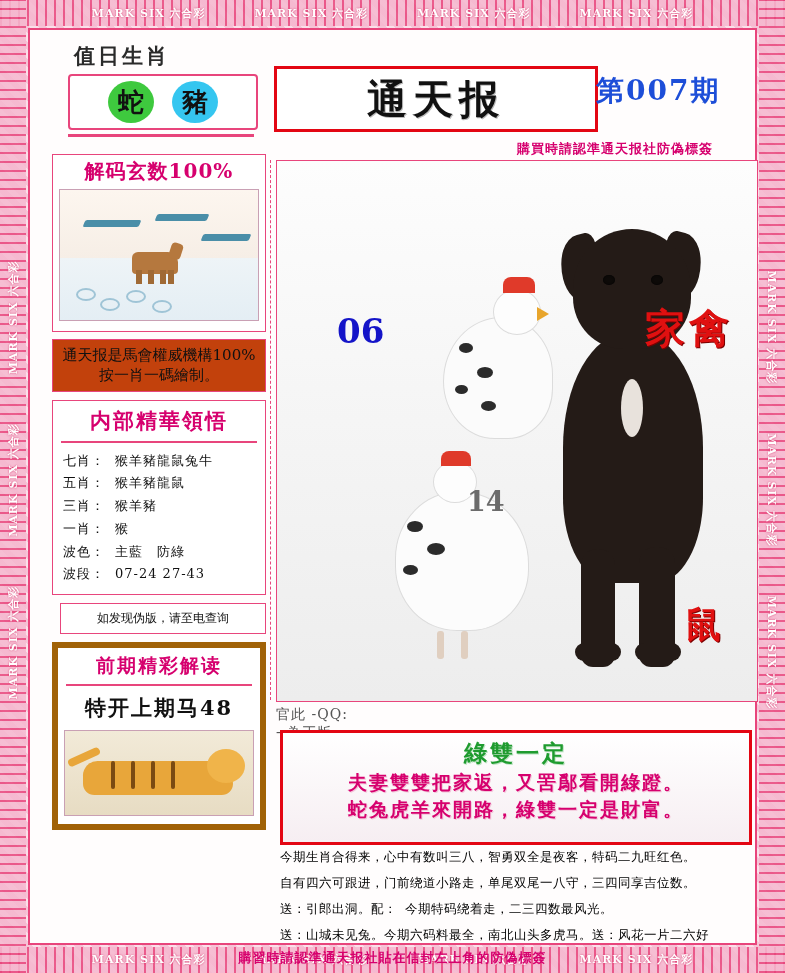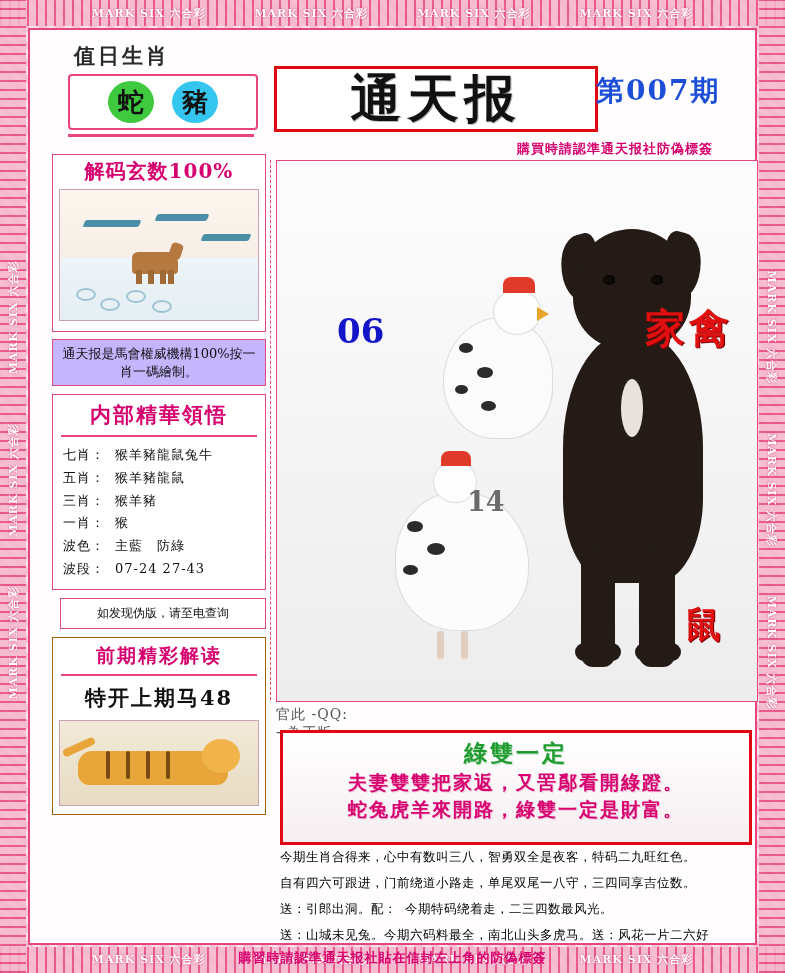--- a/index.html
+++ b/index.html
@@ -108,21 +108,21 @@
 
   .title-box {
     position: absolute; left: 244px; top: 36px;
     width: 318px; height: 60px;
     border: 3px solid #e30613;
     background: #ffffff;
     display: flex; align-items: center; justify-content: center;
   }
   .title-text {
     font-family: Liberation Serif, serif;
-    font-size: 51px; font-weight: bold;
+    font-size: 40px; font-weight: bold;
     color: #111;
     letter-spacing: 6px;
     text-shadow: 1px 1px 0 #bbb;
   }
   .issue-text {
     position: absolute; left: 566px; top: 42px;
     font-family: "DejaVu Serif", "Liberation Serif", serif;
     font-size: 28px; font-weight: bold; color: #1d4ed8;
     letter-spacing: 2px;
   }
@@ -177,24 +177,24 @@
   .di-horse:after {
     content:""; position:absolute; left:4px; top:18px; width:6px; height:14px;
     background:#a06a35; box-shadow: 12px 0 #a06a35, 24px 0 #a06a35, 32px 0 #a06a35;
   }
   .di-foot { position:absolute; width:16px; height:9px; border:2px solid #9fc4d6;
       border-radius:50%; }
 
   .note-box {
     margin-top: 7px;
     border: 1px solid #e8457c;
-    background: #c4b5fd;
+    background: #c2410c;
     padding: 5px 6px;
     font-family: "DejaVu Serif", "Liberation Serif", serif;
-    font-size: 13px; color: #111; line-height: 1.35; text-align: center;
+    font-size: 15px; color: #111; line-height: 1.35; text-align: center;
   }
 
   .sec-inner {
     margin-top: 8px;
     border: 1px solid #e8457c;
     background: #fff;
     padding: 6px 0 8px;
   }
   .sec-inner .panel-title { font-size: 21px; letter-spacing: 2px; }
   .sec-inner .divider { height:2px; background:#e8457c; margin: 6px 8px 7px; }
@@ -212,21 +212,21 @@
     border: 1px solid #e8457c;
     background: #fff;
     padding: 6px 4px;
     text-align: center;
     font-family: Liberation Serif, serif;
     font-size: 12px; color: #111; margin-left: 8px;
   }
 
   .sec-prev {
     margin-top: 8px;
-    border: 1px solid #a16207;
+    border: 6px solid #a16207;
     background: #fff;
     padding: 5px 0 6px;
   }
   .sec-prev .panel-title { font-size: 19px; letter-spacing: 2px; }
   .sec-prev .divider { height:2px; background:#e8457c; margin: 5px 8px 6px; }
   .prev-result {
     text-align: center;
     font-family: "DejaVu Serif", "Liberation Serif", serif;
     font-size: 21px; font-weight: bold; color: #111;
     letter-spacing: 2px;

